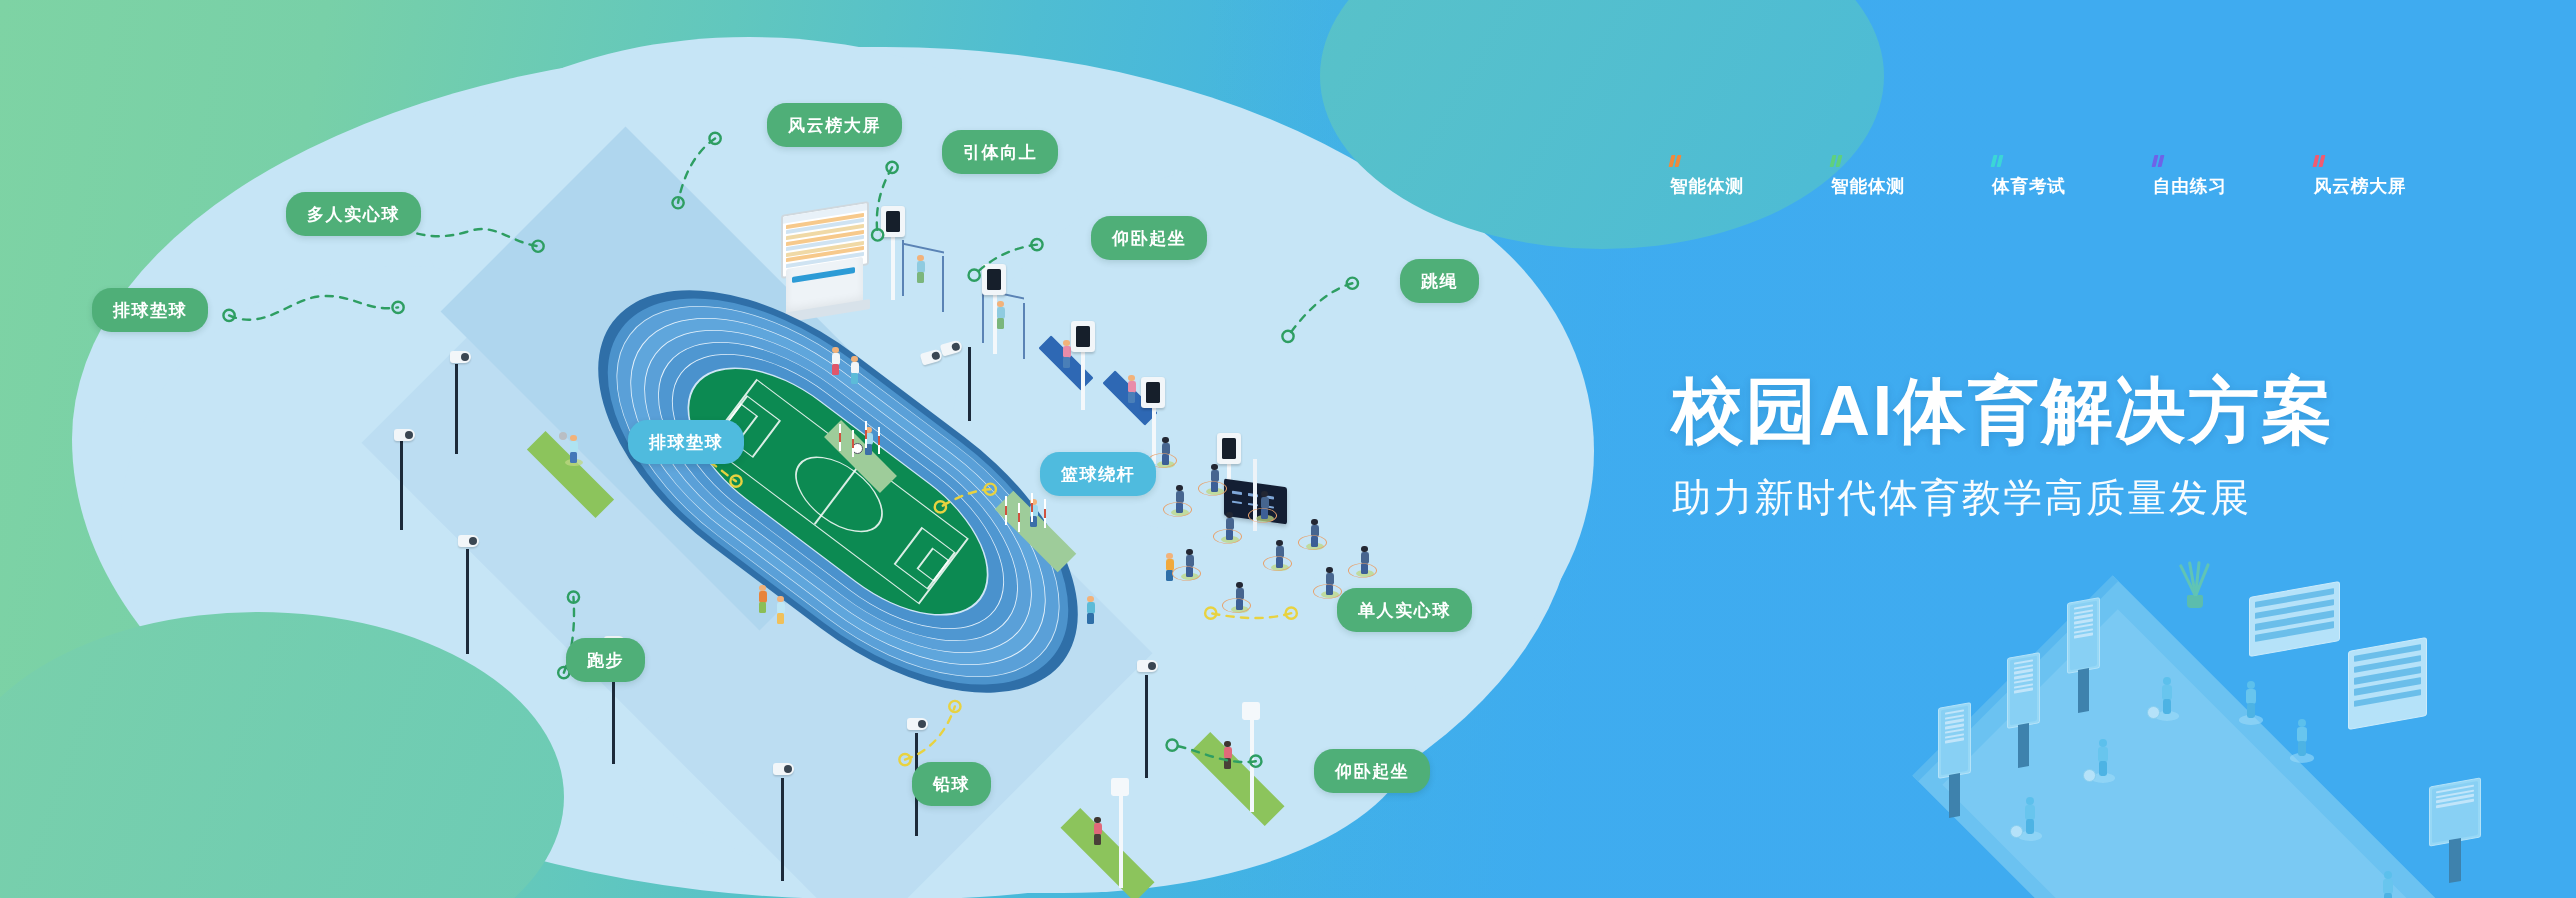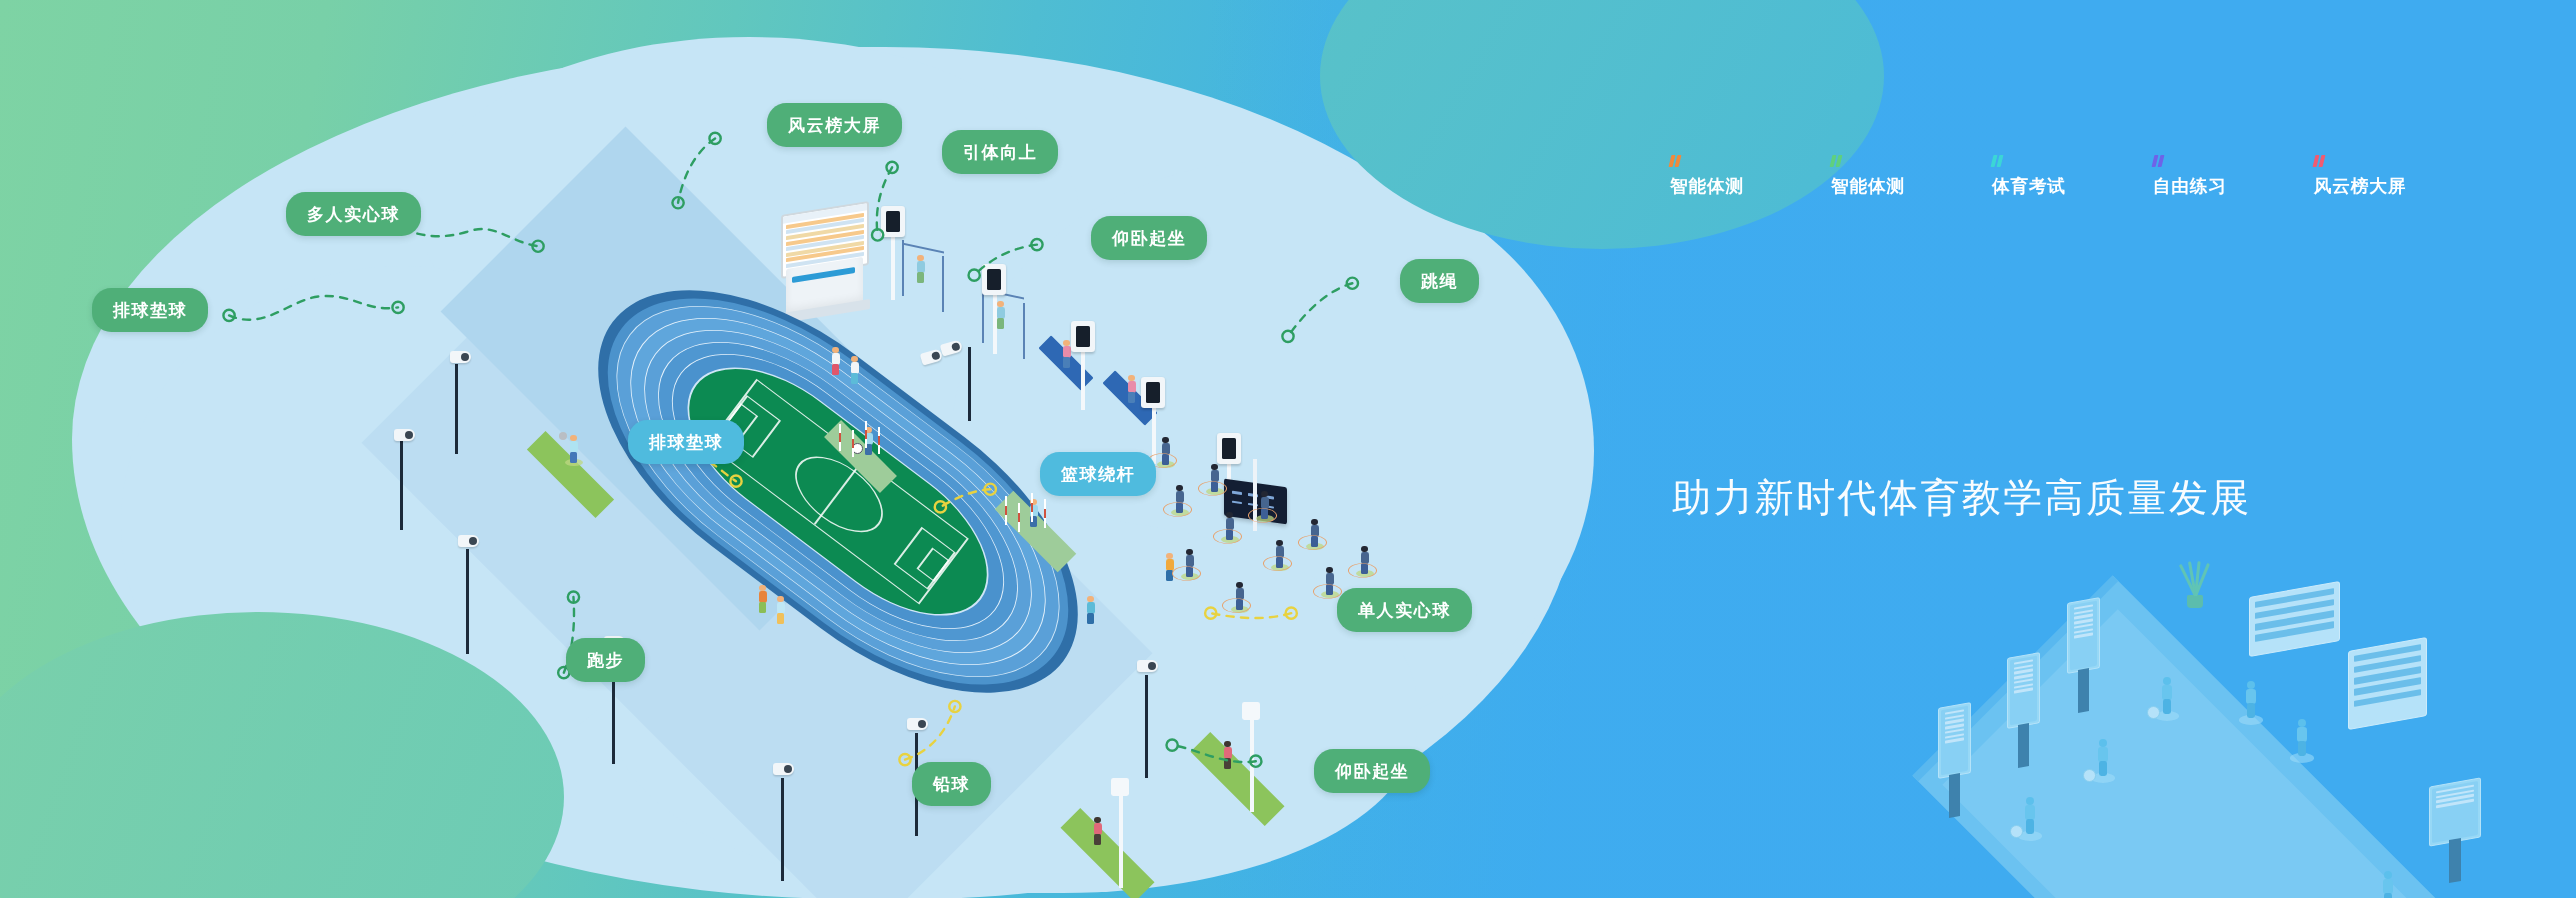--- a/index.html
+++ b/index.html
@@ -735,20 +735,21 @@
     </div>
     <div class="feature">
       <div class="bars">
           <i style="background:#F05B72"></i>
           <i style="background:#F05B72"></i>
         </div>
       <div class="flabel">风云榜大屏</div>
     </div>
   </div>
 
+  <div class="headline">校园AI体育解决方案</div>
   <div class="subhead">助力新时代体育教学高质量发展</div>
 
   <div class="gym">
     <div class="gym-floor"></div>
     <div class="gym-floor2"></div>
 
     <div class="kiosk-s" style="left:50px;top:150px">
       <div class="scr">
           <b></b>
           <b></b>

